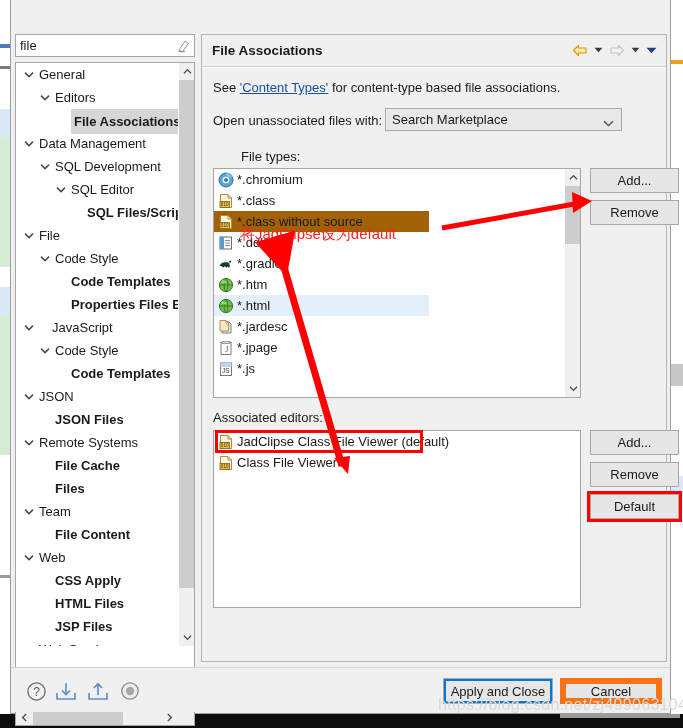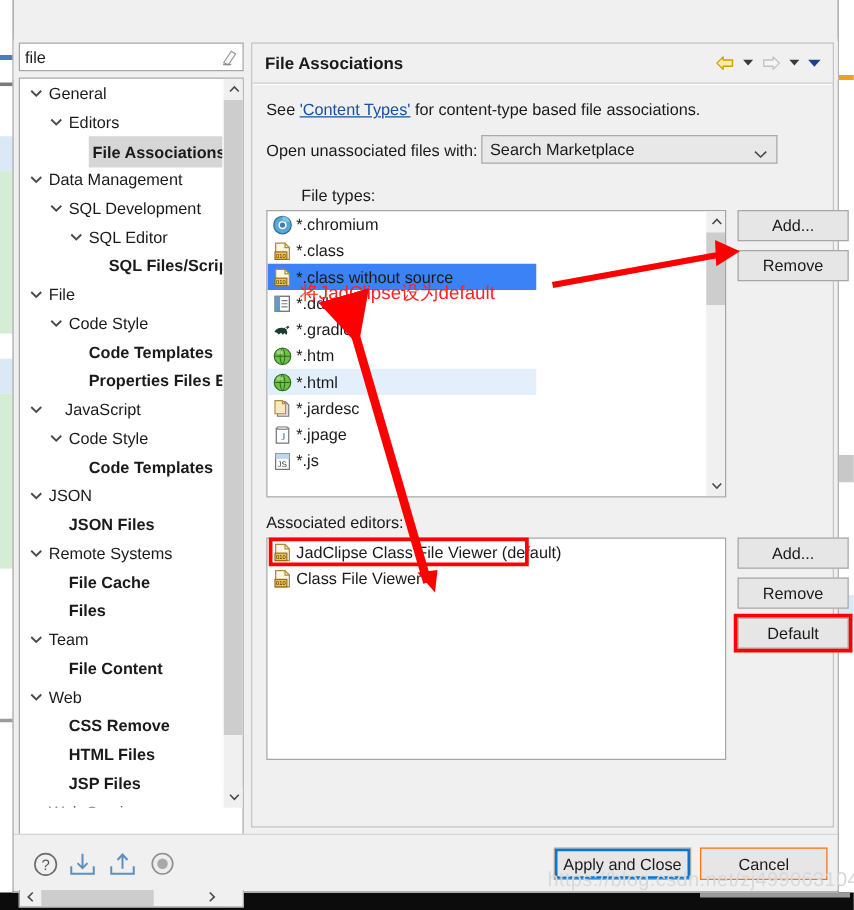--- a/index.html
+++ b/index.html
@@ -206,21 +206,21 @@
     width: 368px; height: 230px;
     background: #ffffff;
     border: 1px solid #a6a6a6;
     overflow: hidden;
   }
   .ft-row {
     position: relative; height: 21px; line-height: 21px;
     padding-left: 4px; white-space: nowrap;
     font-size: 13px; color: #1a1a1a; cursor: default;
   }
-  .ft-row.sel-gray { background: #3b82f6; width: 215px; }
+  .ft-row.sel-gray { background: #a16207; width: 215px; }
   .ft-row.sel-blue { background: #e3f0fb; width: 215px; }
   .ft-ico { display: inline-block; width: 17px; height: 17px; vertical-align: -4px; margin-right: 2px; }
   #ft-vscroll {
     position: absolute; right: 0; top: 0; width: 16px; height: 228px;
     background: #f0f0f0; border-left: 1px solid #ffffff;
   }
   #fvs-up, #fvs-down {
     position: absolute; left: 0; width: 16px; height: 17px;
     display: flex; align-items: center; justify-content: center;
   }
@@ -299,21 +299,21 @@
     outline: 2px solid #0078d7;
     outline-offset: -3px;
     display: flex; align-items: center; justify-content: center;
     font-size: 13px; color: #1a1a1a; cursor: default;
     font-family: "Liberation Sans", sans-serif;
   }
   #cancel-btn {
     position: absolute; left: 549px; top: 10px;
     width: 102px; height: 26px;
     background: #e6e6e6;
-    border: 1px solid #f97316;
+    border: 6px solid #f97316;
     display: flex; align-items: center; justify-content: center;
     font-size: 13px; color: #1a1a1a; cursor: default;
     font-family: "Liberation Sans", sans-serif;
   }
   #watermark {
     position: absolute; left: 438px; top: 696px;
     font-size: 16px; color: #d8d8d8;
     white-space: nowrap;
     font-family: "Liberation Sans", sans-serif;
     letter-spacing: .3px;
@@ -530,21 +530,21 @@
             </div>
             <div class="tnode">
               <span class="arrow" style="left: 6px;">
                 <svg width="10" height="7" viewBox="0 0 10 7">
                   <polyline points="1,1.6 5,5.6 9,1.6" fill="none" stroke="#4a4a4a" stroke-width="1.5"></polyline>
                 </svg>
               </span>
               <span class="tlabel" style="left: 23px;">Web</span>
             </div>
             <div class="tnode leaf">
-              <span class="tlabel" style="left: 39px;">CSS Remove</span>
+              <span class="tlabel" style="left: 39px;">CSS Apply</span>
             </div>
             <div class="tnode leaf">
               <span class="tlabel" style="left: 39px;">HTML Files</span>
             </div>
             <div class="tnode leaf">
               <span class="tlabel" style="left: 39px;">JSP Files</span>
             </div>
             <div class="tnode">
               <span class="arrow" style="left: 6px;"></span>
               <span class="tlabel" style="left: 23px;">Web Services</span>

